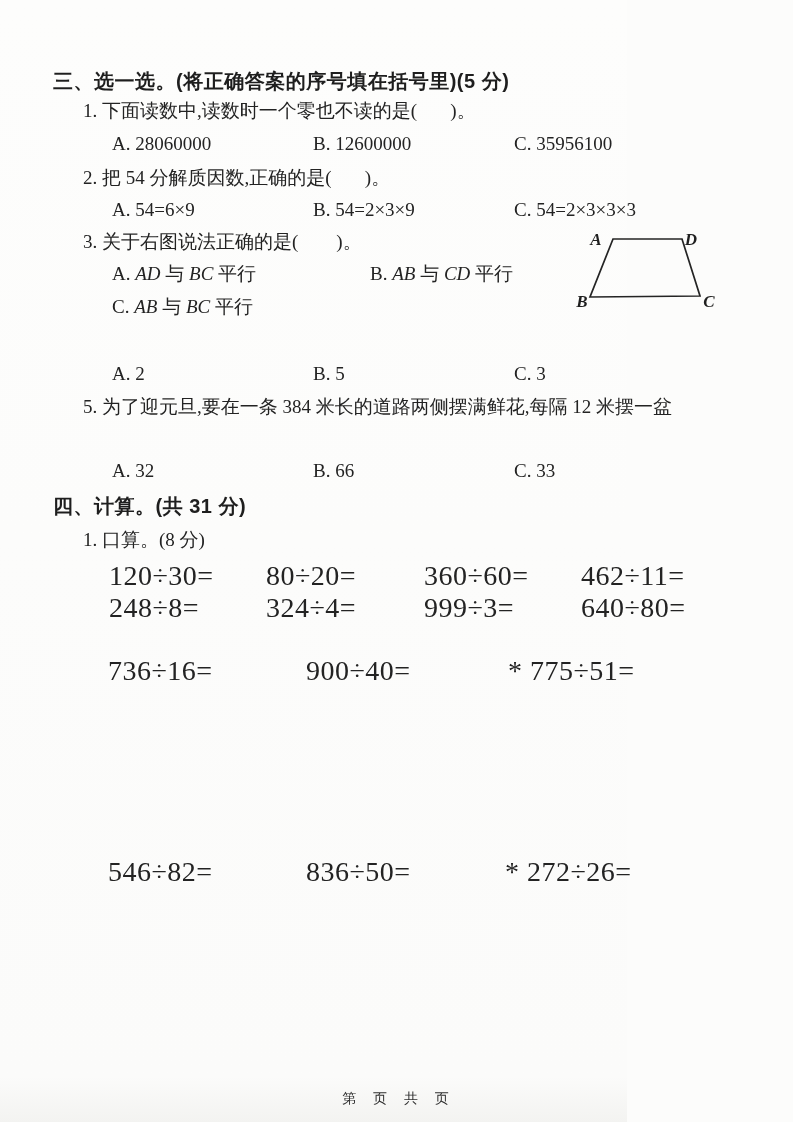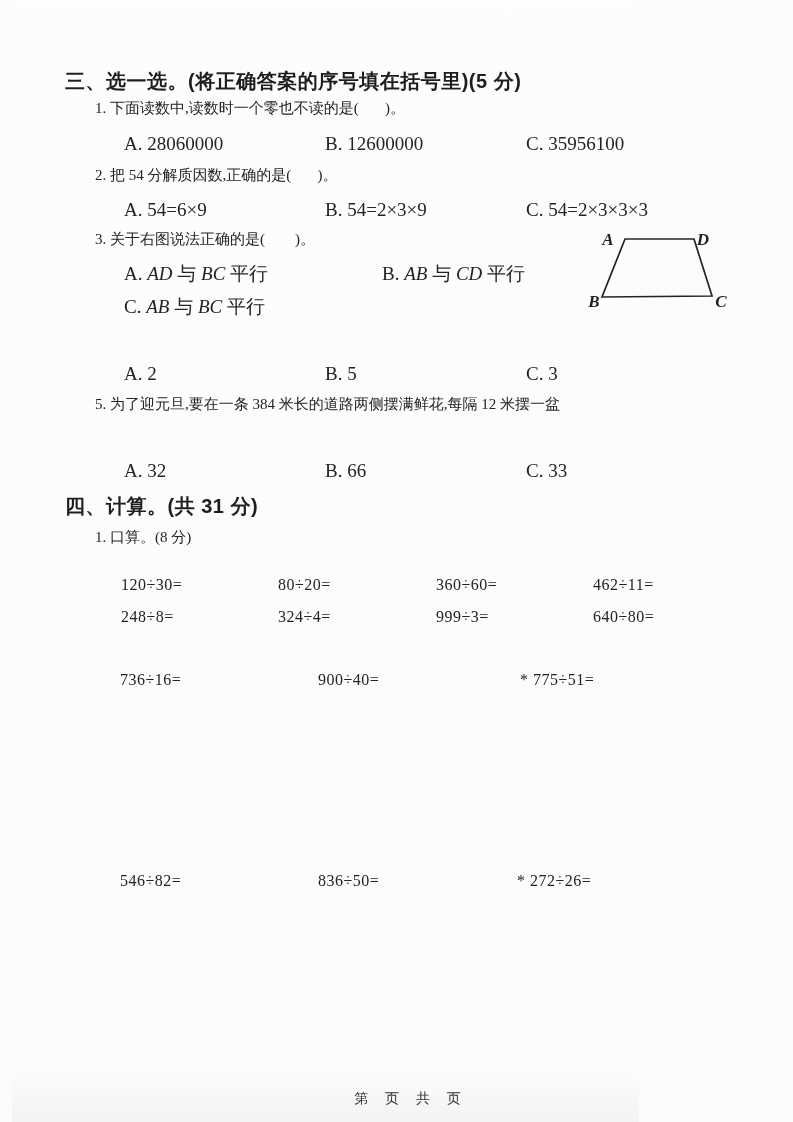--- a/index.html
+++ b/index.html
@@ -5,31 +5,31 @@
   html,body{margin:0;padding:0;}
   body{
     width:793px;height:1122px;
     background:#fcfcfb;
     font-family:"Liberation Serif", serif;
     color:#232323;
     position:relative;
     overflow:hidden;
   }
   .page{
-    position:absolute;left:12px;top:0;width:627px;height:1122px;
+    position:absolute;left:0;top:0;width:627px;height:1122px;
     background:linear-gradient(180deg,#fdfdfc 0%,#fbfbfa 96%,#f3f3f1 100%);
   }
   .abs{position:absolute;white-space:nowrap;line-height:1.15;}
   .sec-title{
     font-family:"Liberation Sans", sans-serif;
     font-weight:700;font-size:20px;color:#1e1e1e;letter-spacing:.5px;
   }
-  .q{font-size:15px;}
+  .q{font-size:19px;}
   .opt{font-size:19px;}
-  .calc{font-size:16px;letter-spacing:.5px;margin-top:16px;}
+  .calc{font-size:28px;letter-spacing:.5px;}
   .var{font-style:italic;font-family:"Liberation Serif", serif;}
   .footer{
     left:0;top:1090px;width:793px;text-align:center;
     font-family:"Liberation Sans", sans-serif;
     font-size:14px;color:#2e2e2e;word-spacing:9px;letter-spacing:2px;
   }
   .fig{position:absolute;left:573px;top:220px;}
   .fig-outline{fill:none;stroke:#242424;stroke-width:1.7;stroke-linejoin:miter;}
   .figlabel{font:italic 700 17px "Liberation Serif", serif;fill:#1f1f1f;}
 </style>

